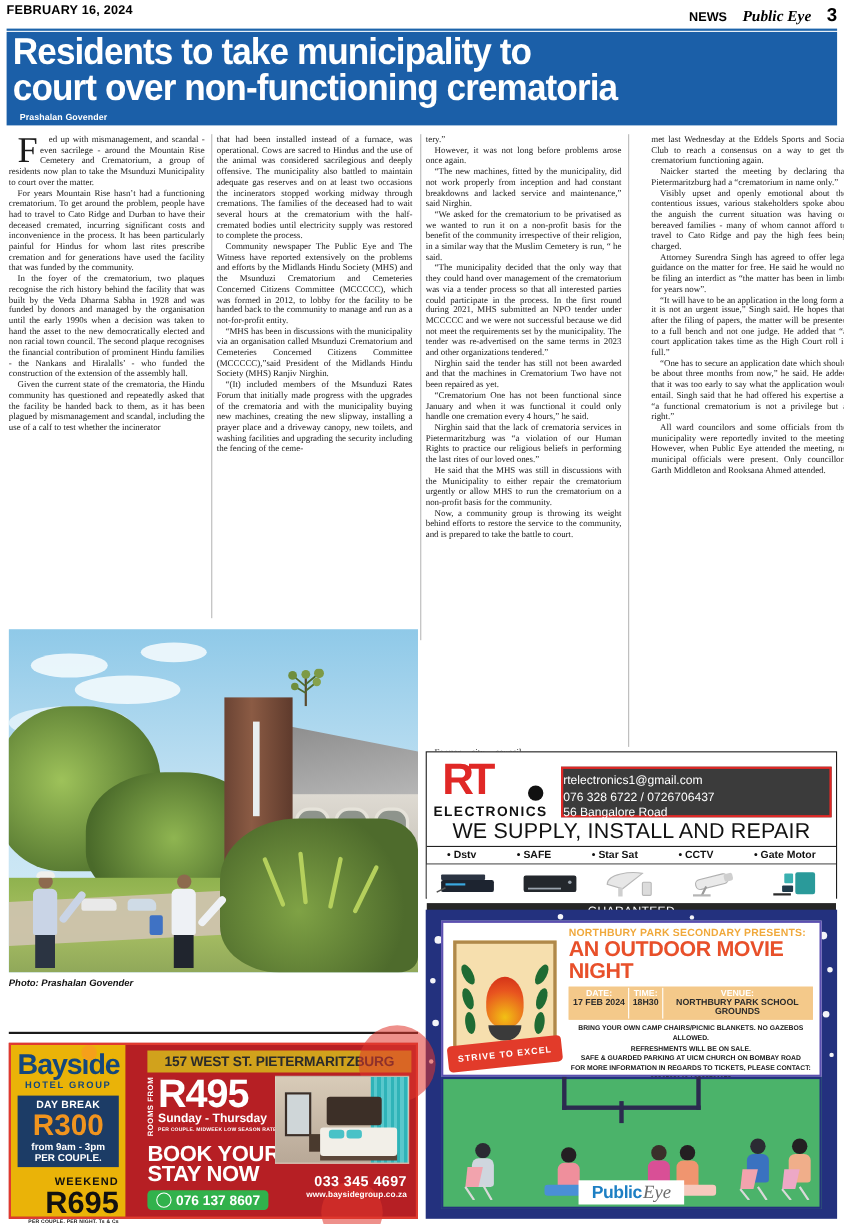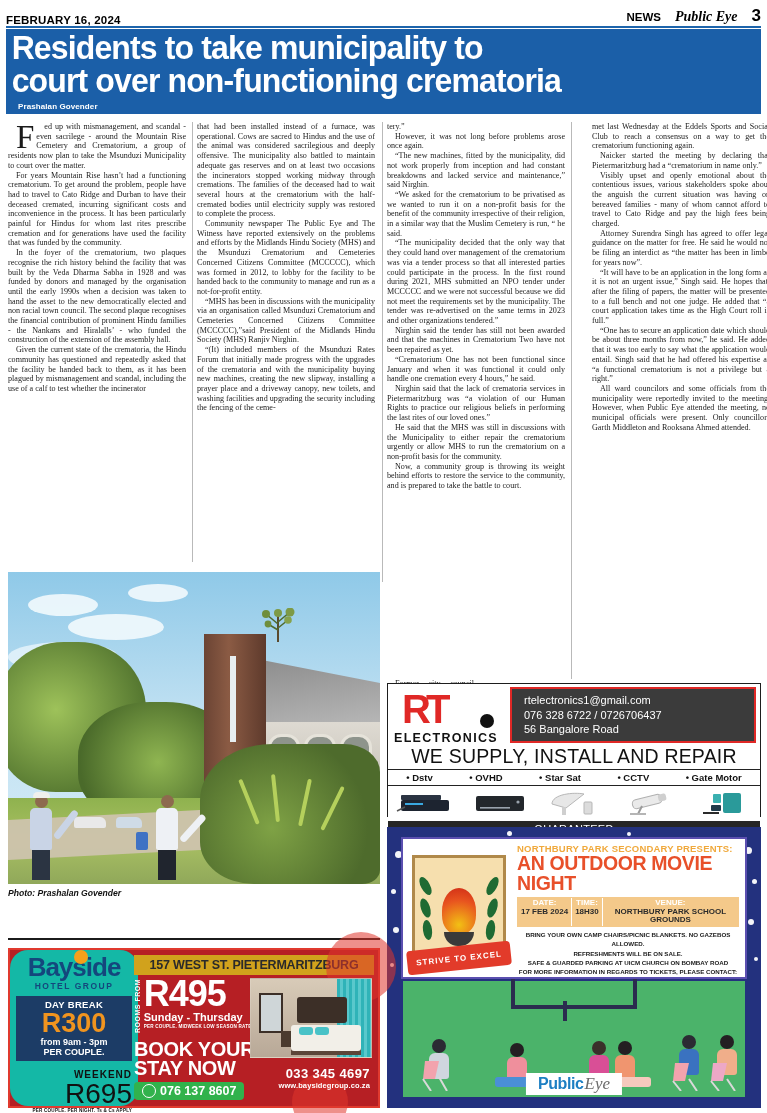--- a/index.html
+++ b/index.html
@@ -5,21 +5,21 @@
   html,body{margin:0;padding:0;background:#fff;}
   body{
     width:767px;height:1113px;position:relative;overflow:hidden;
     font-family:"Liberation Serif",serif;color:#111;
   }
   .page{position:absolute;inset:0;background:#fff;}
 
   
   .masthead{
     position:absolute;left:6px;top:4px;width:755px;height:22px;
-    display:flex;align-items:flex-end;justify-content:space-between;
+    display:flex;align-items:flex-start;justify-content:space-between;
   }
   .masthead-date{
     font-family:"Liberation Sans",sans-serif;font-weight:bold;
     font-size:11.5px;letter-spacing:.2px;color:#000;
   }
   .masthead-right{display:flex;align-items:baseline;gap:14px;}
   .masthead-section{
     font-family:"Liberation Sans",sans-serif;font-weight:bold;font-size:11.5px;color:#000;margin-left:10px;
   }
   .masthead-brand{
@@ -135,22 +135,22 @@
   .rt-mark{
     position:absolute;left:14px;top:5px;font-family:"Liberation Sans",sans-serif;
     font-weight:bold;font-size:40px;color:#e02826;letter-spacing:-5px;line-height:40px;
   }
   .rt-dot{position:absolute;left:92px;top:30px;width:14px;height:14px;border-radius:50%;background:#111;}
   .rt-word{
     position:absolute;left:6px;bottom:1px;font-size:12.5px;font-weight:bold;
     letter-spacing:1.3px;color:#111;
   }
   .rt-contact{
-    flex:1;margin:3px 4px 3px 0;border:2px solid #e02826;background:#3b3b3b;color:#fff;
-    padding:4px 12px;box-sizing:border-box;
+    flex:1;margin:13px 4px 3px 0;border:2px solid #e02826;background:#3b3b3b;color:#fff;
+    padding:4px 0;box-sizing:border-box;
   }
   .rt-contact div{font-size:11px;line-height:1.33;font-weight:normal;}
   .rt-supply{
     font-size:19.5px;font-weight:normal;letter-spacing:.2px;color:#111;
     text-align:center;line-height:1;padding:1px 0 2px 0;
   }
   .rt-services{
     display:flex;justify-content:space-around;align-items:center;
     border-top:1px solid #222;border-bottom:1px solid #222;height:15px;
     font-size:9.5px;font-weight:bold;color:#111;
@@ -217,32 +217,32 @@
   }
   .mv-logo .pe-public{font-family:"Liberation Sans",sans-serif;font-weight:bold;font-size:16px;color:#1d7fc3;letter-spacing:-.4px;}
   .mv-logo .pe-eye{font-family:"Liberation Serif",serif;font-style:italic;font-size:17px;color:#6b6b6b;}
 
   
   .bayside{
     position:absolute;left:8px;top:948px;width:372px;height:160px;
     border:2px solid #e03a2f;box-sizing:border-box;display:flex;background:#b61f24;
     font-family:"Liberation Sans",sans-serif;
   }
-  .by-left{width:128px;background:#14b8a6;padding:4px 6px;box-sizing:border-box;border-radius:18px;}
+  .by-left{width:104px;background:#eab308;padding:4px 6px;box-sizing:border-box;}
   .by-logo{text-align:center;}
   .by-name{font-size:26px;font-weight:bold;color:#14477d;letter-spacing:-1px;line-height:1;position:relative;}
   .by-sun{position:absolute;left:58px;top:-4px;width:14px;height:14px;border-radius:50%;background:#f5a01a;}
   .by-sub{font-size:8.5px;font-weight:bold;color:#14477d;letter-spacing:1.5px;margin-top:1px;}
   .by-box{background:#1c3c66;color:#fff;text-align:center;margin-top:5px;padding:3px 2px 4px 2px;}
   .by-box .lbl{font-size:9.5px;font-weight:bold;letter-spacing:.3px;}
   .by-box .big{font-size:27px;font-weight:bold;color:#f0941f;line-height:1;}
   .by-box .sm{font-size:9px;font-weight:bold;}
   .by-weekend{text-align:right;margin-top:8px;}
   .by-weekend .wk{font-size:10px;font-weight:bold;color:#111;letter-spacing:1px;}
-  .by-weekend .big{font-size:28px;font-weight:normal;color:#111;line-height:1;}
+  .by-weekend .big{font-size:28px;font-weight:bold;color:#111;line-height:1;}
   .by-weekend .fine{font-size:4.6px;font-weight:bold;color:#111;letter-spacing:.2px;}
   .by-right{flex:1;position:absolute;left:120px;top:0;right:0;bottom:0;padding:5px 4px;box-sizing:border-box;color:#fff;}
   .by-addr{background:#d1a21c;color:#2a2a2a;font-size:12.5px;font-weight:bold;text-align:center;padding:3px 0;letter-spacing:-.2px;}
   .by-row{display:flex;margin-top:4px;}
   .by-rooms{writing-mode:vertical-rl;transform:rotate(180deg);font-size:7px;font-weight:bold;letter-spacing:.5px;line-height:1.1;margin-right:2px;align-self:flex-start;}
   .by-price{font-size:36px;font-weight:bold;line-height:.85;letter-spacing:-1px;}
   .by-days{font-size:11px;font-weight:bold;margin-top:1px;}
   .by-fine{font-size:4.6px;font-weight:bold;letter-spacing:.2px;margin-top:1px;}
   .by-book{font-size:20px;font-weight:bold;line-height:.95;margin-top:7px;letter-spacing:-.3px;}
   .by-wa{display:inline-flex;align-items:center;gap:4px;background:#31b24c;color:#fff;border-radius:4px;padding:2px 8px;margin-top:4px;font-size:12.5px;font-weight:bold;}
@@ -406,21 +406,21 @@
       </div>
       <div class="rt-contact">
         <div>rtelectronics1@gmail.com</div>
         <div>076 328 6722 / 0726706437</div>
         <div>56 Bangalore Road</div>
       </div>
     </div>
     <div class="rt-supply">WE SUPPLY, INSTALL AND REPAIR</div>
     <div class="rt-services">
       <span>• Dstv</span>
-      <span>• OVHD</span>
+      <span>• SAFE</span>
       <span>• Star Sat</span>
       <span>• CCTV</span>
       <span>• Gate Motor</span>
     </div>
     <div class="rt-products">
       <svg class="rt-prod" viewBox="0 0 60 26" width="60" height="26">
         <rect x="6" y="10" width="48" height="11" rx="2" fill="#1d2430"></rect>
         <rect x="10" y="13" width="18" height="2" fill="#3aa8e0"></rect>
         <rect x="6" y="5" width="40" height="5" rx="1" fill="#2b3442"></rect>
         <path d="M2 21 L10 17" stroke="#555" stroke-width="1.4" fill="none"></path>

